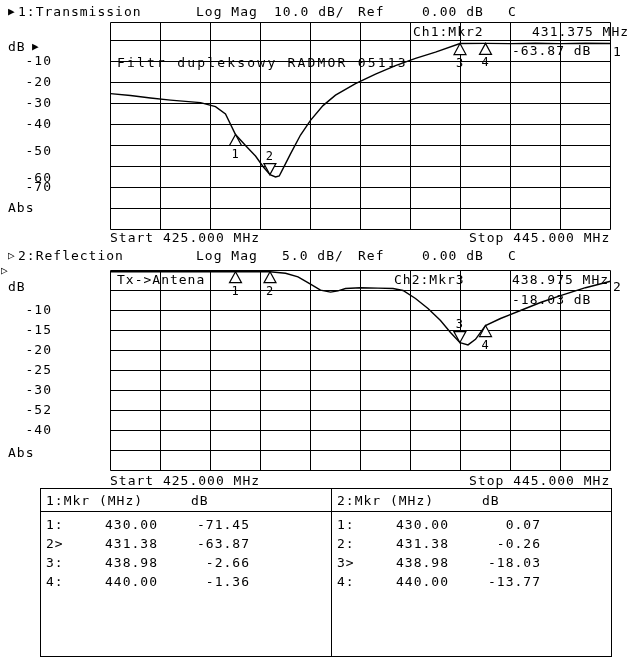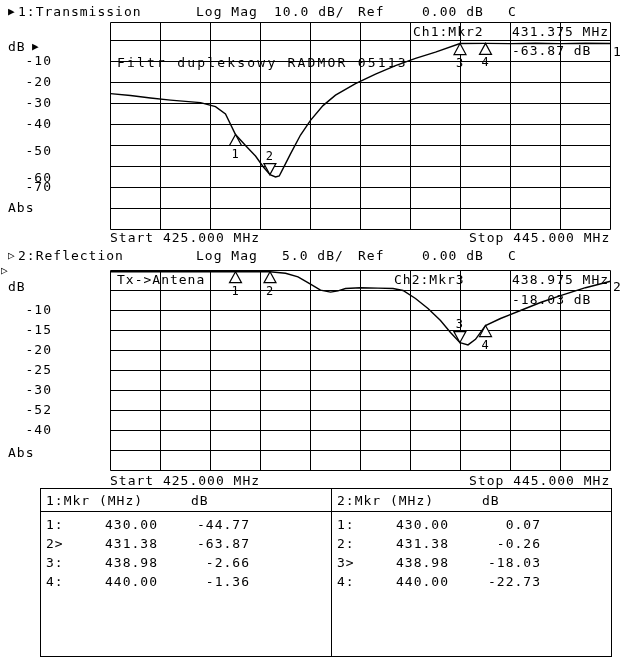--- a/index.html
+++ b/index.html
@@ -89,21 +89,21 @@
       <div class="ytick" style="top: 95px;">-30</div>
       <div class="ytick" style="top: 116px;">-40</div>
       <div class="ytick" style="top: 143px;">-50</div>
       <div class="ytick" style="top: 170px;">-60</div>
       <div class="ytick" style="top: 179px;">-70</div>
     </div>
   <span class="t" style="left:8px;top:200px;">Abs</span>
 
   <span class="t wide" style="left:117px;top:24px;margin-top:31px;">Filtr dupleksowy RADMOR 05113</span>
   <span class="t" style="left:413px;top:24px;">Ch1:Mkr2</span>
-  <span class="t" style="left:512px;top:24px;">431.375 MHz</span>
+  <span class="t" style="left:512px;top:24px;padding-left:20px;">431.375 MHz</span>
   <span class="t" style="left:512px;top:43px;">-63.87 dB</span>
   <span class="t" style="left:613px;top:44px;">1</span>
 
   <span class="t" style="left:110px;top:230px;">Start 425.000 MHz</span>
   <span class="t" style="left:469px;top:230px;">Stop 445.000 MHz</span>
 
   <span class="tri" style="left:8px;top:250px;">▷</span>
   <span class="t" style="left:18px;top:248px;">2:Reflection</span>
   <span class="t" style="left:196px;top:248px;">Log Mag</span>
   <span class="t" style="left:282px;top:248px;">5.0 dB/</span>
@@ -180,21 +180,21 @@
   <div id="mtable">
     <div class="vdivider"></div>
     <div class="hline"></div>
     <div class="mt-box" id="mt-left">
       <span class="mt-header-label">1:Mkr (MHz)</span>
       <span class="mt-header-unit">dB</span>
       <div class="mt-rows">
           <div class="mt-row">
             <span class="mt-m">1:</span>
             <span class="mt-f">430.00</span>
-            <span class="mt-v">-44.77</span>
+            <span class="mt-v">-71.45</span>
           </div>
           <div class="mt-row">
             <span class="mt-m">2&gt;</span>
             <span class="mt-f">431.38</span>
             <span class="mt-v">-63.87</span>
           </div>
           <div class="mt-row">
             <span class="mt-m">3:</span>
             <span class="mt-f">438.98</span>
             <span class="mt-v">-2.66</span>
@@ -221,19 +221,19 @@
             <span class="mt-v">-0.26</span>
           </div>
           <div class="mt-row">
             <span class="mt-m">3&gt;</span>
             <span class="mt-f">438.98</span>
             <span class="mt-v">-18.03</span>
           </div>
           <div class="mt-row">
             <span class="mt-m">4:</span>
             <span class="mt-f">440.00</span>
-            <span class="mt-v">-22.73</span>
+            <span class="mt-v">-13.77</span>
           </div>
         </div>
     </div>
   </div>
 
 </div>
 
 </body></html>

